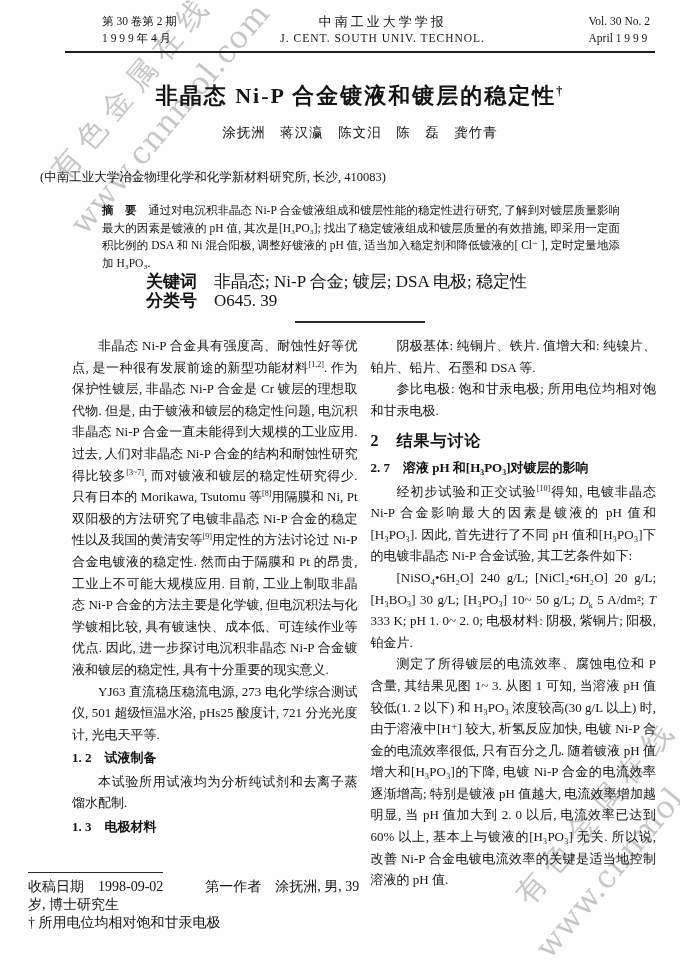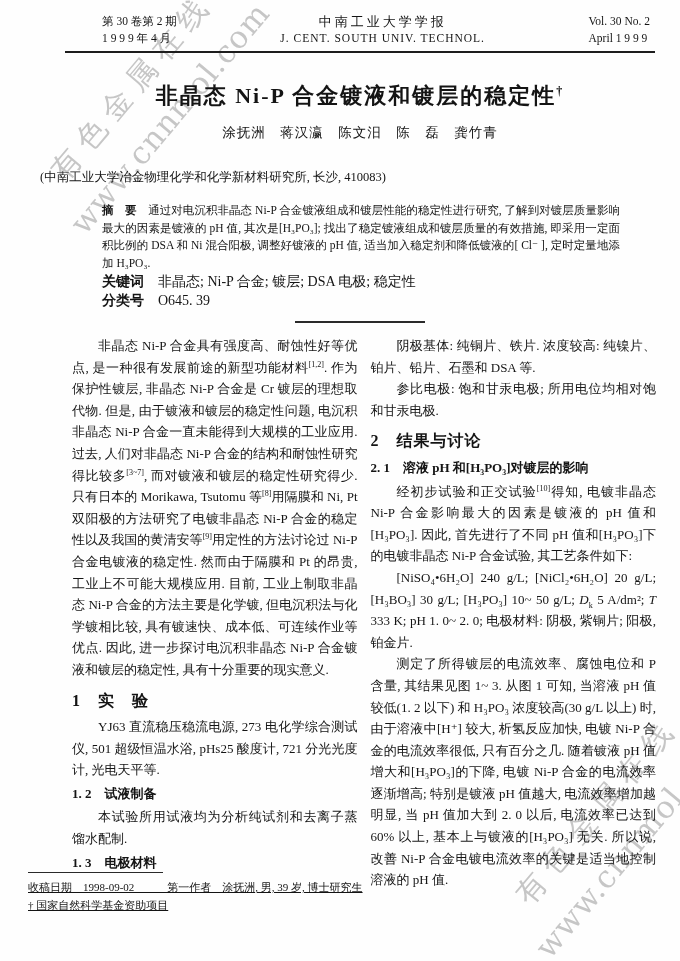--- a/index.html
+++ b/index.html
@@ -44,33 +44,33 @@
   }
   .article-title sup{font-size:12px;}
   .authors{text-align:center;margin-top:15px;font-size:13.5px;letter-spacing:1px;}
   .affiliation{margin-top:27px;font-size:12.5px;}
   
   .abstract-block{
     margin:16px 60px 0 62px;
     font-size:11.5px;line-height:17.5px;text-align:justify;
   }
   .abstract-block .lbl{font-weight:bold;}
-  .kw-line,.clc-line{margin-top:1px;font-size:14px;line-height:17.5px;}
+  .kw-line,.clc-line{margin-top:1px;font-size:17px;line-height:17.5px;margin-left:44px;}
   .mid-divider{width:130px;border-bottom:2px solid #2a2a2a;margin:12px auto 0 auto;}
   
   .columns{display:flex;gap:13px;margin:12px 24px 0 32px;}
   .col{flex:1;min-width:0;font-size:13px;line-height:21.6px;text-align:justify;}
   .col p{margin:0;text-indent:2em;}
   sup{font-size:.62em;line-height:0;}
   sub{font-size:.62em;line-height:0;}
   h2.sec{font-size:16px;font-weight:bold;margin:9px 0 5px 0;text-indent:0;letter-spacing:1px;}
   h3.subsec{font-size:13px;font-weight:bold;margin:2px 0;text-indent:0;}
   
   .footnote{position:absolute;left:28px;top:872px;width:340px;z-index:1;
-    font-size:11px;line-height:18px;text-decoration:underline;}
+    font-size:14px;line-height:18px;}
   .fn-rule{width:135px;border-bottom:1.5px solid #2a2a2a;margin-bottom:5px;}
 </style>
 </head>
 <body>
 
 <div class="page">
 
   <div class="watermark wm-topleft">
     <div class="wm-cn">有色金属在线</div>
     <div class="wm-url">www.cnnmol.com</div>
@@ -107,39 +107,38 @@
       <div class="kw-line"><span class="lbl">关键词</span><span>　非晶态; Ni-P 合金; 镀层; DSA 电极; 稳定性</span></div>
       <div class="clc-line"><span class="lbl">分类号</span><span>　O645. 39</span></div>
     </div>
 
     <div class="mid-divider"></div>
 
     <div class="columns">
 
       <div class="col">
         <p><span>非晶态 Ni-P 合金具有强度高、耐蚀性好等优点, 是一种很有发展前途的新型功能材料</span><sup>[1,2]</sup><span>. 作为保护性镀层, 非晶态 Ni-P 合金是 Cr 镀层的理想取代物. 但是, 由于镀液和镀层的稳定性问题, 电沉积非晶态 Ni-P 合金一直未能得到大规模的工业应用. 过去, 人们对非晶态 Ni-P 合金的结构和耐蚀性研究得比较多</span><sup>[3~7]</sup><span>, 而对镀液和镀层的稳定性研究得少. 只有日本的 Morikawa, Tsutomu 等</span><sup>[8]</sup><span>用隔膜和 Ni, Pt 双阳极的方法研究了电镀非晶态 Ni-P 合金的稳定性以及我国的黄清安等</span><sup>[9]</sup><span>用定性的方法讨论过 Ni-P 合金电镀液的稳定性. 然而由于隔膜和 Pt 的昂贵, 工业上不可能大规模应用. 目前, 工业上制取非晶态 Ni-P 合金的方法主要是化学镀, 但电沉积法与化学镀相比较, 具有镀速快、成本低、可连续作业等优点. 因此, 进一步探讨电沉积非晶态 Ni-P 合金镀液和镀层的稳定性, 具有十分重要的现实意义.</span></p>
-        <h2 class="sec">1　实　验</h2>
         <p>YJ63 直流稳压稳流电源, 273 电化学综合测试仪, 501 超级恒温水浴, pHs25 酸度计, 721 分光光度计, 光电天平等.</p>
         <h3 class="subsec">1. 2　试液制备</h3>
         <p>本试验所用试液均为分析纯试剂和去离子蒸馏水配制.</p>
         <h3 class="subsec">1. 3　电极材料</h3>
       </div>
 
       <div class="col">
-        <p>阴极基体: 纯铜片、铁片. 浓度较高: 纯镍片、铂片、铅片、石墨和 DSA 等.</p>
+        <p>阴极基体: 纯铜片、铁片. 值增大和: 纯镍片、铂片、铅片、石墨和 DSA 等.</p>
         <p>参比电极: 饱和甘汞电极; 所用电位均相对饱和甘汞电极.</p>
         <h2 class="sec">2　结果与讨论</h2>
-        <h3 class="subsec">2. 1　溶液 pH 和[H₃PO₃]对镀层的影响</h3>
+        <h3 class="subsec">2. 7　溶液 pH 和[H₃PO₃]对镀层的影响</h3>
         <p><span>经初步试验和正交试验</span><sup>[10]</sup><span>得知, 电镀非晶态 Ni-P 合金影响最大的因素是镀液的 pH 值和[H₃PO₃]. 因此, 首先进行了不同 pH 值和[H₃PO₃]下的电镀非晶态 Ni-P 合金试验, 其工艺条件如下:</span></p>
         <p><span>[NiSO₄•6H₂O] 240 g/L; [NiCl₂•6H₂O] 20 g/L; [H₃BO₃] 30 g/L; [H₃PO₃] 10~ 50 g/L; </span><i>D</i><sub>k</sub><span> 5 A/dm²; </span><i>T</i><span> 333 K; pH 1. 0~ 2. 0; 电极材料: 阴极, 紫铜片; 阳极, 铂金片.</span></p>
         <p>测定了所得镀层的电流效率、腐蚀电位和 P 含量, 其结果见图 1~ 3. 从图 1 可知, 当溶液 pH 值较低(1. 2 以下) 和 H₃PO₃ 浓度较高(30 g/L 以上) 时, 由于溶液中[H⁺] 较大, 析氢反应加快, 电镀 Ni-P 合金的电流效率很低, 只有百分之几. 随着镀液 pH 值增大和[H₃PO₃]的下降, 电镀 Ni-P 合金的电流效率逐渐增高; 特别是镀液 pH 值越大, 电流效率增加越明显, 当 pH 值加大到 2. 0 以后, 电流效率已达到 60% 以上, 基本上与镀液的[H₃PO₃] 无关. 所以说, 改善 Ni-P 合金电镀电流效率的关键是适当地控制溶液的 pH 值.</p>
       </div>
 
     </div>
 
     <div class="footnote">
       <div class="fn-rule"></div>
       <div>收稿日期　1998-09-02　　　第一作者　涂抚洲, 男, 39 岁, 博士研究生</div>
-      <div>† 国家自然科学基金资助项目</div>
+      <div>† 所用电位均相对饱和甘汞电极</div>
     </div>
 
   </div>
 </div>
 
 </body></html>

